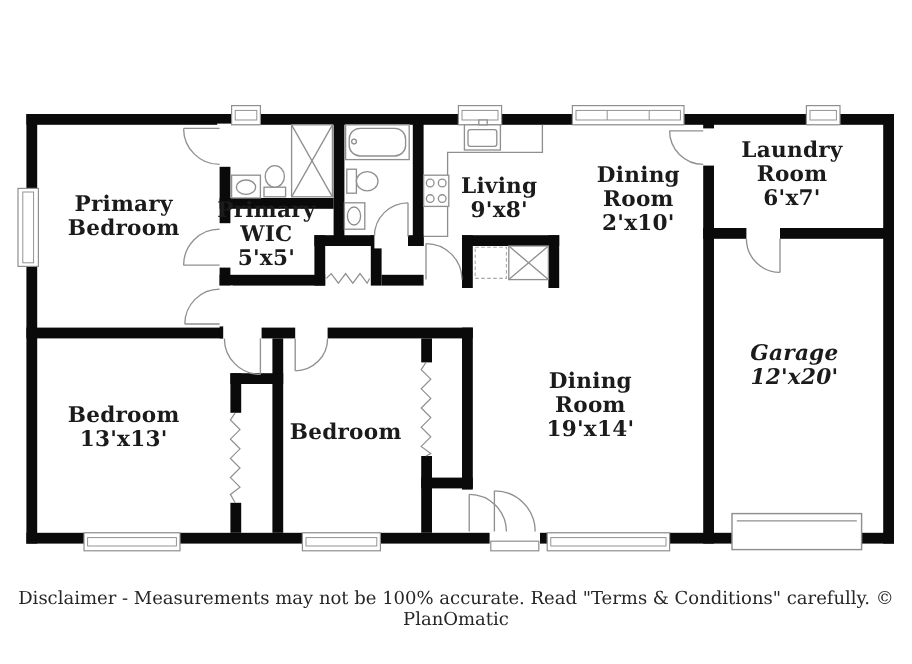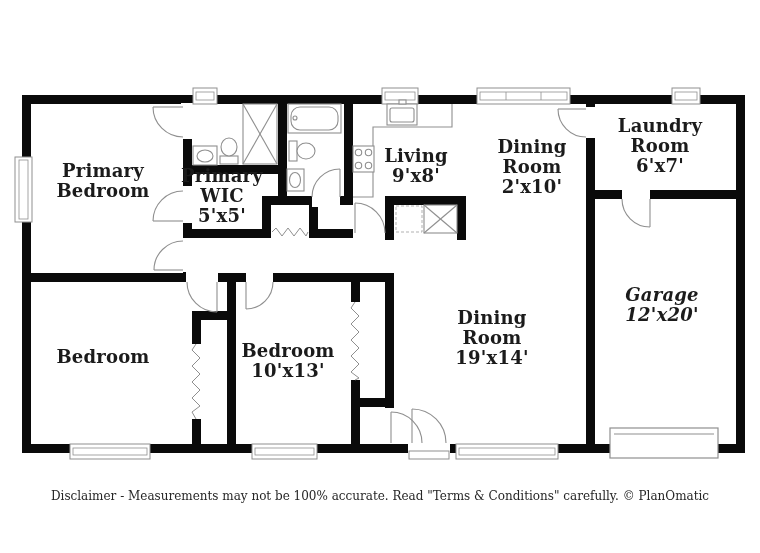--- a/index.html
+++ b/index.html
@@ -13,21 +13,21 @@
   .gap rect{fill:#ffffff;}
   .fix{stroke:var(--fix);fill:#ffffff;}
   .fixl{stroke:var(--fix);fill:none;}
   .win-outer{fill:#ffffff;stroke:var(--fix);stroke-width:1;}
   .win-inner{fill:#ffffff;stroke:var(--fix);stroke-width:0.8;}
   .dash{fill:none;stroke:#a8a8a8;stroke-width:0.9;stroke-dasharray:3 2;}
   .room-label{position:absolute;transform:translate(-50%,-50%);text-align:center;
       font-weight:bold;font-size:18px;line-height:20px;color:var(--text);
       white-space:nowrap;letter-spacing:.2px;}
   .disclaimer{position:absolute;left:0;right:0;top:489px;text-align:center;
-      font-size:12px;color:var(--text2);}
+      font-size:15px;color:var(--text2);}
 </style>
 </head>
 <body>
 
 <div class="page">
 
   <svg class="plan-svg" width="760" height="553" viewBox="0 0 760 553">
 
     <g class="wall">
       <rect x="22" y="95" width="723" height="9"></rect>
@@ -250,21 +250,21 @@
         <div>Garage</div>
         <div>12'x20'</div>
       </div>
       <div class="room-label" style="left: 492px; top: 338px;">
         <div>Dining</div>
         <div>Room</div>
         <div>19'x14'</div>
       </div>
       <div class="room-label" style="left: 103px; top: 357px;">
         <div>Bedroom</div>
+        <div>13'x13'</div>
       </div>
       <div class="room-label" style="left: 288px; top: 361px;">
         <div>Bedroom</div>
-        <div>10'x13'</div>
       </div>
     </div>
 
   <div class="disclaimer">Disclaimer - Measurements may not be 100% accurate. Read "Terms &amp; Conditions" carefully. © PlanOmatic</div>
 </div>
 
 </body></html>

